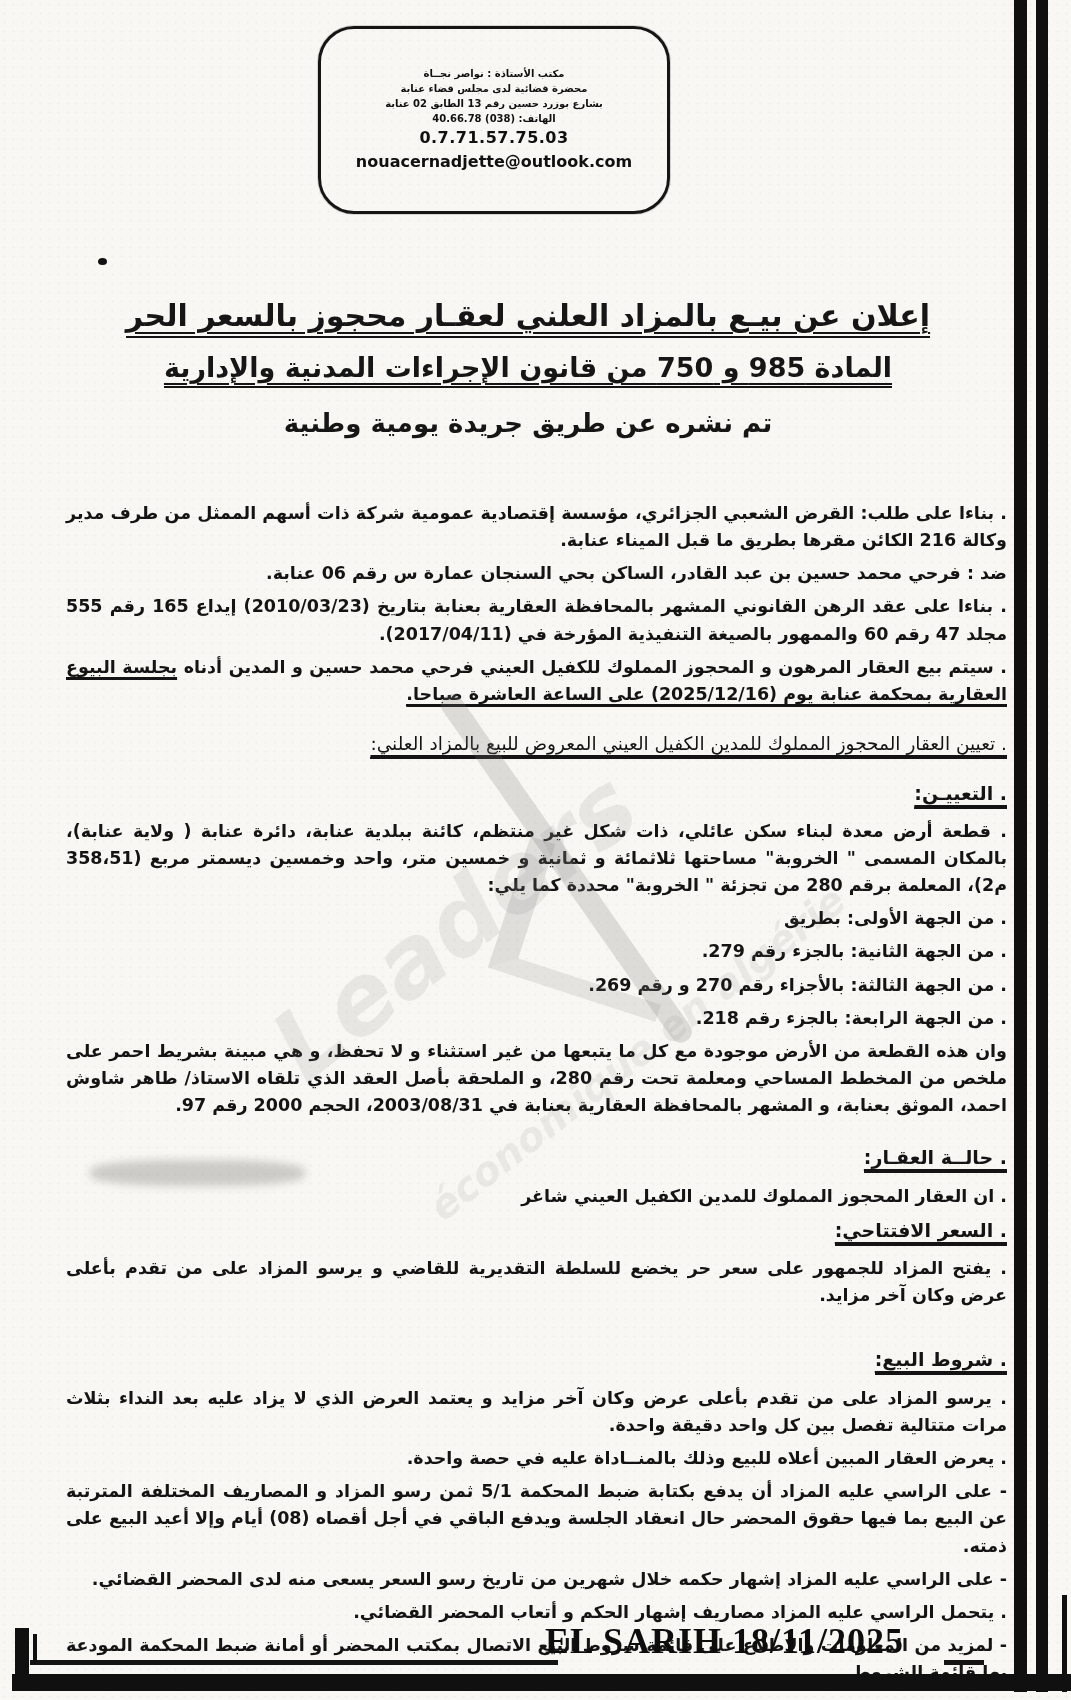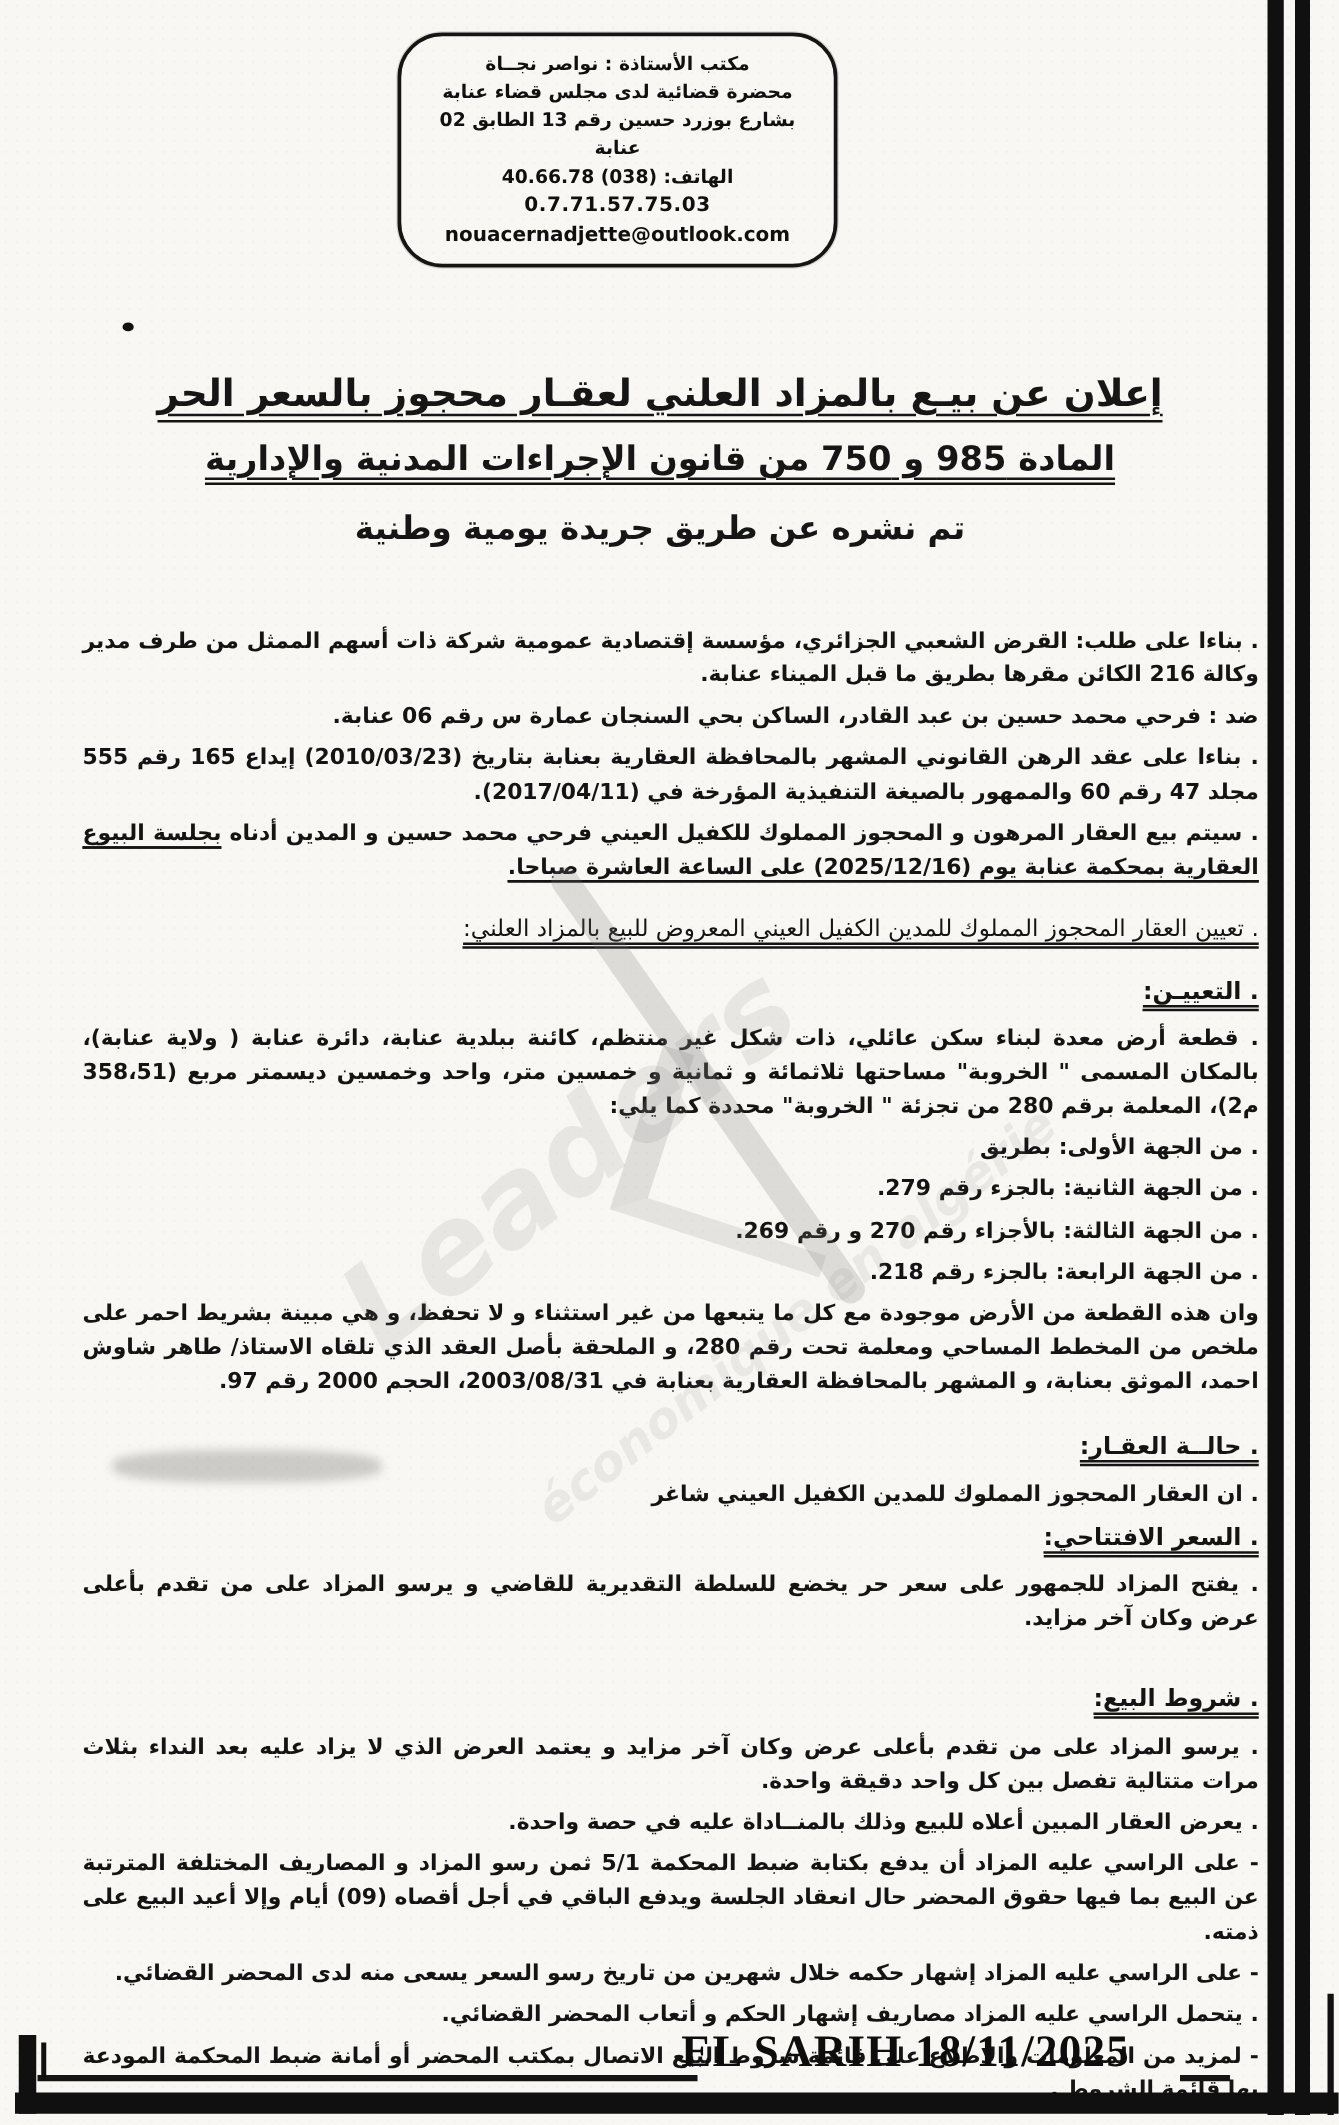--- a/index.html
+++ b/index.html
@@ -25,21 +25,21 @@
   .corner-stub2{position:absolute;left:33px;top:1634px;width:4px;height:30px;background:#101010;}
   
   .office-box{
     position:absolute;left:318px;top:26px;width:352px;height:188px;
     border:3px solid #151515;border-radius:36px;
     display:flex;flex-direction:column;justify-content:center;align-items:center;
     direction:rtl;text-align:center;font-weight:bold;
     padding:6px 10px;box-sizing:border-box;line-height:1.5;
     box-shadow:0 0 0 1px rgba(20,20,20,.15);
   }
-  .office-box .ln{font-size:15px;color:#101010;}
+  .office-box .ln{font-size:10px;color:#101010;}
   .office-box .ln.num{direction:ltr;font-size:16px;letter-spacing:.5px;}
   .office-box .ln.email{direction:ltr;font-size:16px;}
   
   .ink-dot{position:absolute;left:98px;top:258px;width:9px;height:7px;background:#111;border-radius:50%;}
   .title-wrap{position:absolute;left:60px;right:75px;text-align:center;direction:rtl;}
   .t-main{top:298px;}
   .t-sub{top:352px;}
   .t-pub{top:408px;}
   .t-main .txt{font-size:30px;font-weight:bold;}
   .t-sub .txt{font-size:27px;font-weight:bold;}
@@ -137,21 +137,21 @@
 
     <div class="sec s-price">
       <div class="sec-h"><span class="dblu">. السعر الافتتاحي:</span></div>
       <p>. يفتح المزاد للجمهور على سعر حر يخضع للسلطة التقديرية للقاضي و يرسو المزاد على من تقدم بأعلى عرض وكان آخر مزايد.</p>
     </div>
 
     <div class="sec s-terms">
       <div class="sec-h"><span class="dblu">. شروط البيع:</span></div>
       <p>. يرسو المزاد على من تقدم بأعلى عرض وكان آخر مزايد و يعتمد العرض الذي لا يزاد عليه بعد النداء بثلاث مرات متتالية تفصل بين كل واحد دقيقة واحدة.</p>
       <p>. يعرض العقار المبين أعلاه للبيع وذلك بالمنــاداة عليه في حصة واحدة.</p>
-      <p>- على الراسي عليه المزاد أن يدفع بكتابة ضبط المحكمة 5/1 ثمن رسو المزاد و المصاريف المختلفة المترتبة عن البيع بما فيها حقوق المحضر حال انعقاد الجلسة ويدفع الباقي في أجل أقصاه (09) أيام وإلا أعيد البيع على ذمته.</p>
+      <p>- على الراسي عليه المزاد أن يدفع بكتابة ضبط المحكمة 5/1 ثمن رسو المزاد و المصاريف المختلفة المترتبة عن البيع بما فيها حقوق المحضر حال انعقاد الجلسة ويدفع الباقي في أجل أقصاه (08) أيام وإلا أعيد البيع على ذمته.</p>
       <p>- على الراسي عليه المزاد إشهار حكمه خلال شهرين من تاريخ رسو السعر يسعى منه لدى المحضر القضائي.</p>
       <p>. يتحمل الراسي عليه المزاد مصاريف إشهار الحكم و أتعاب المحضر القضائي.</p>
       <p>- لمزيد من المعلومات والاطلاع على قائمة شروط البيع الاتصال بمكتب المحضر أو أمانة ضبط المحكمة المودعة بها قائمة الشروط .</p>
     </div>
   </div>
 
   <div class="wm wm1">Leaders</div>
   <div class="wm wm2">économique en algérie</div>
   <div class="swoosh sw1"></div>
   <div class="swoosh sw2"></div>

